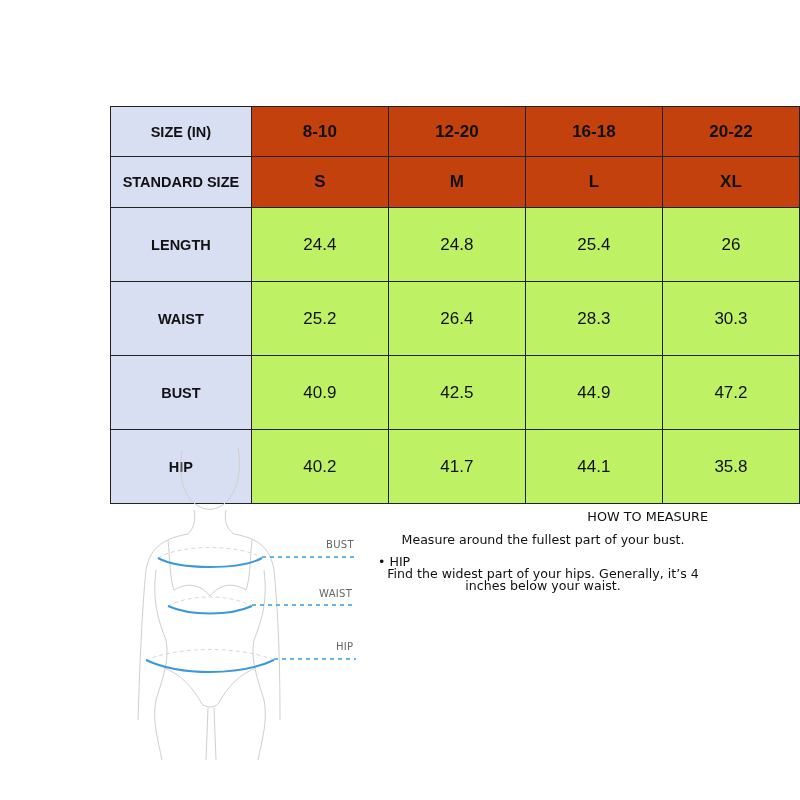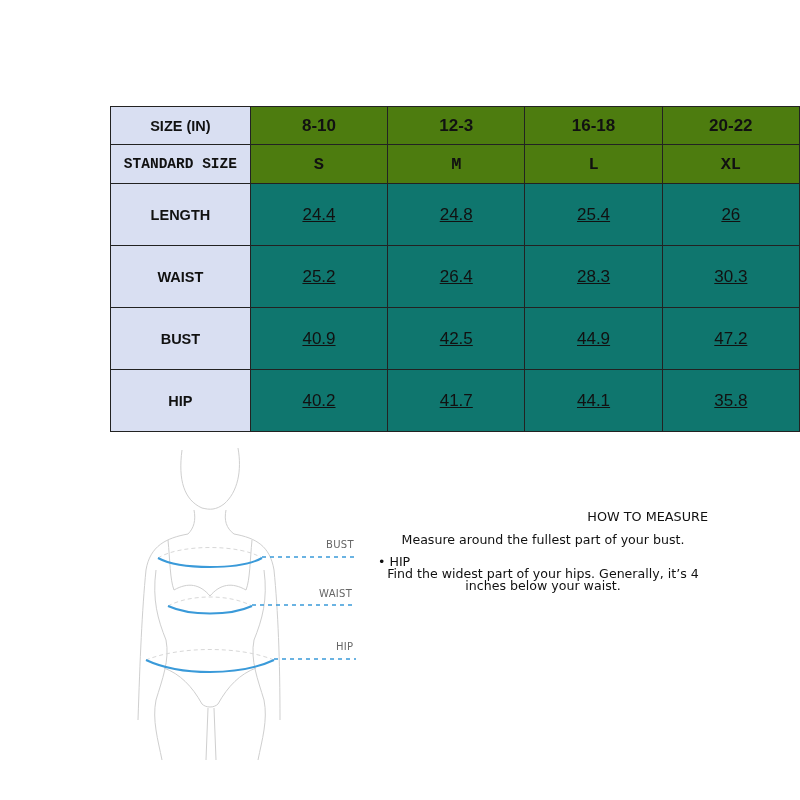--- a/index.html
+++ b/index.html
@@ -1,26 +1,26 @@
 <!DOCTYPE html>
 <html><head>
 <meta charset="utf-8">
 <style>
   html, body { margin: 0; padding: 0; background: #ffffff; }
   body { width: 800px; height: 800px; position: relative; overflow: hidden; font-family: "Liberation Sans", sans-serif; color: #111; }
   .size-table { position: absolute; left: 110px; top: 106px; border-collapse: collapse; table-layout: fixed; }
-  .size-table td { border: 1.5px solid #222; text-align: center; vertical-align: middle; padding: 0; font-size: 16px; }
+  .size-table td { border: 1.5px solid #222; text-align: center; vertical-align: middle; padding: 6px; font-size: 16px; }
   .size-table col.c0 { width: 145px; }
   .size-table col.cn { width: 145px; }
   .size-table tr.h1 td { height: 37px; }
-  .size-table tr.h2 td { height: 38px; font-family: Liberation Mono, monospace; }
+  .size-table tr.h2 td { height: 38px; }
   .size-table tr.m td { height: 61px; }
   .label-cell { background: #d9dff2; font-weight: bold; font-size: 14.5px !important; }
-  .head-cell { background: #4d7c0f; font-weight: bold; font-size: 17px !important; margin-top: 28px; }
-  .val-cell { background: #0f766e; font-size: 17px !important; text-decoration: underline; }
+  .head-cell { background: #c2410c; font-weight: bold; font-size: 17px !important; margin-top: 28px; }
+  .val-cell { background: #bef264; font-size: 17px !important; }
 
   .figure { position: absolute; left: 130px; top: 440px; width: 240px; height: 330px; }
   .fig-label { position: absolute; font-family: "DejaVu Sans", sans-serif; font-size: 10px; color: #666; letter-spacing: 0.3px; }
 
   .howto { position: absolute; left: 378px; top: 511px; width: 330px; font-family: "DejaVu Sans", sans-serif; font-size: 12.6px; color: #111; line-height: 12px; }
   .howto .title { margin-bottom: 11px; font-size: 12.8px; text-align: right; }
   .howto .item { margin-bottom: 10px; }
   .howto .item-head { display: block; }
   .howto .item-body { display: block; text-align: center; }
 </style>
@@ -32,21 +32,21 @@
       <col class="c0">
       <col class="cn">
       <col class="cn">
       <col class="cn">
       <col class="cn">
     </colgroup>
   <tbody>
       <tr class="h1">
     <td class="label-cell">SIZE (IN)</td>
     <td class="head-cell">8-10</td>
-    <td class="head-cell">12-3</td>
+    <td class="head-cell">12-20</td>
     <td class="head-cell">16-18</td>
     <td class="head-cell">20-22</td>
   </tr>
   <tr class="h2">
     <td class="label-cell">STANDARD SIZE</td>
     <td class="head-cell">S</td>
     <td class="head-cell">M</td>
     <td class="head-cell">L</td>
     <td class="head-cell">XL</td>
   </tr>

